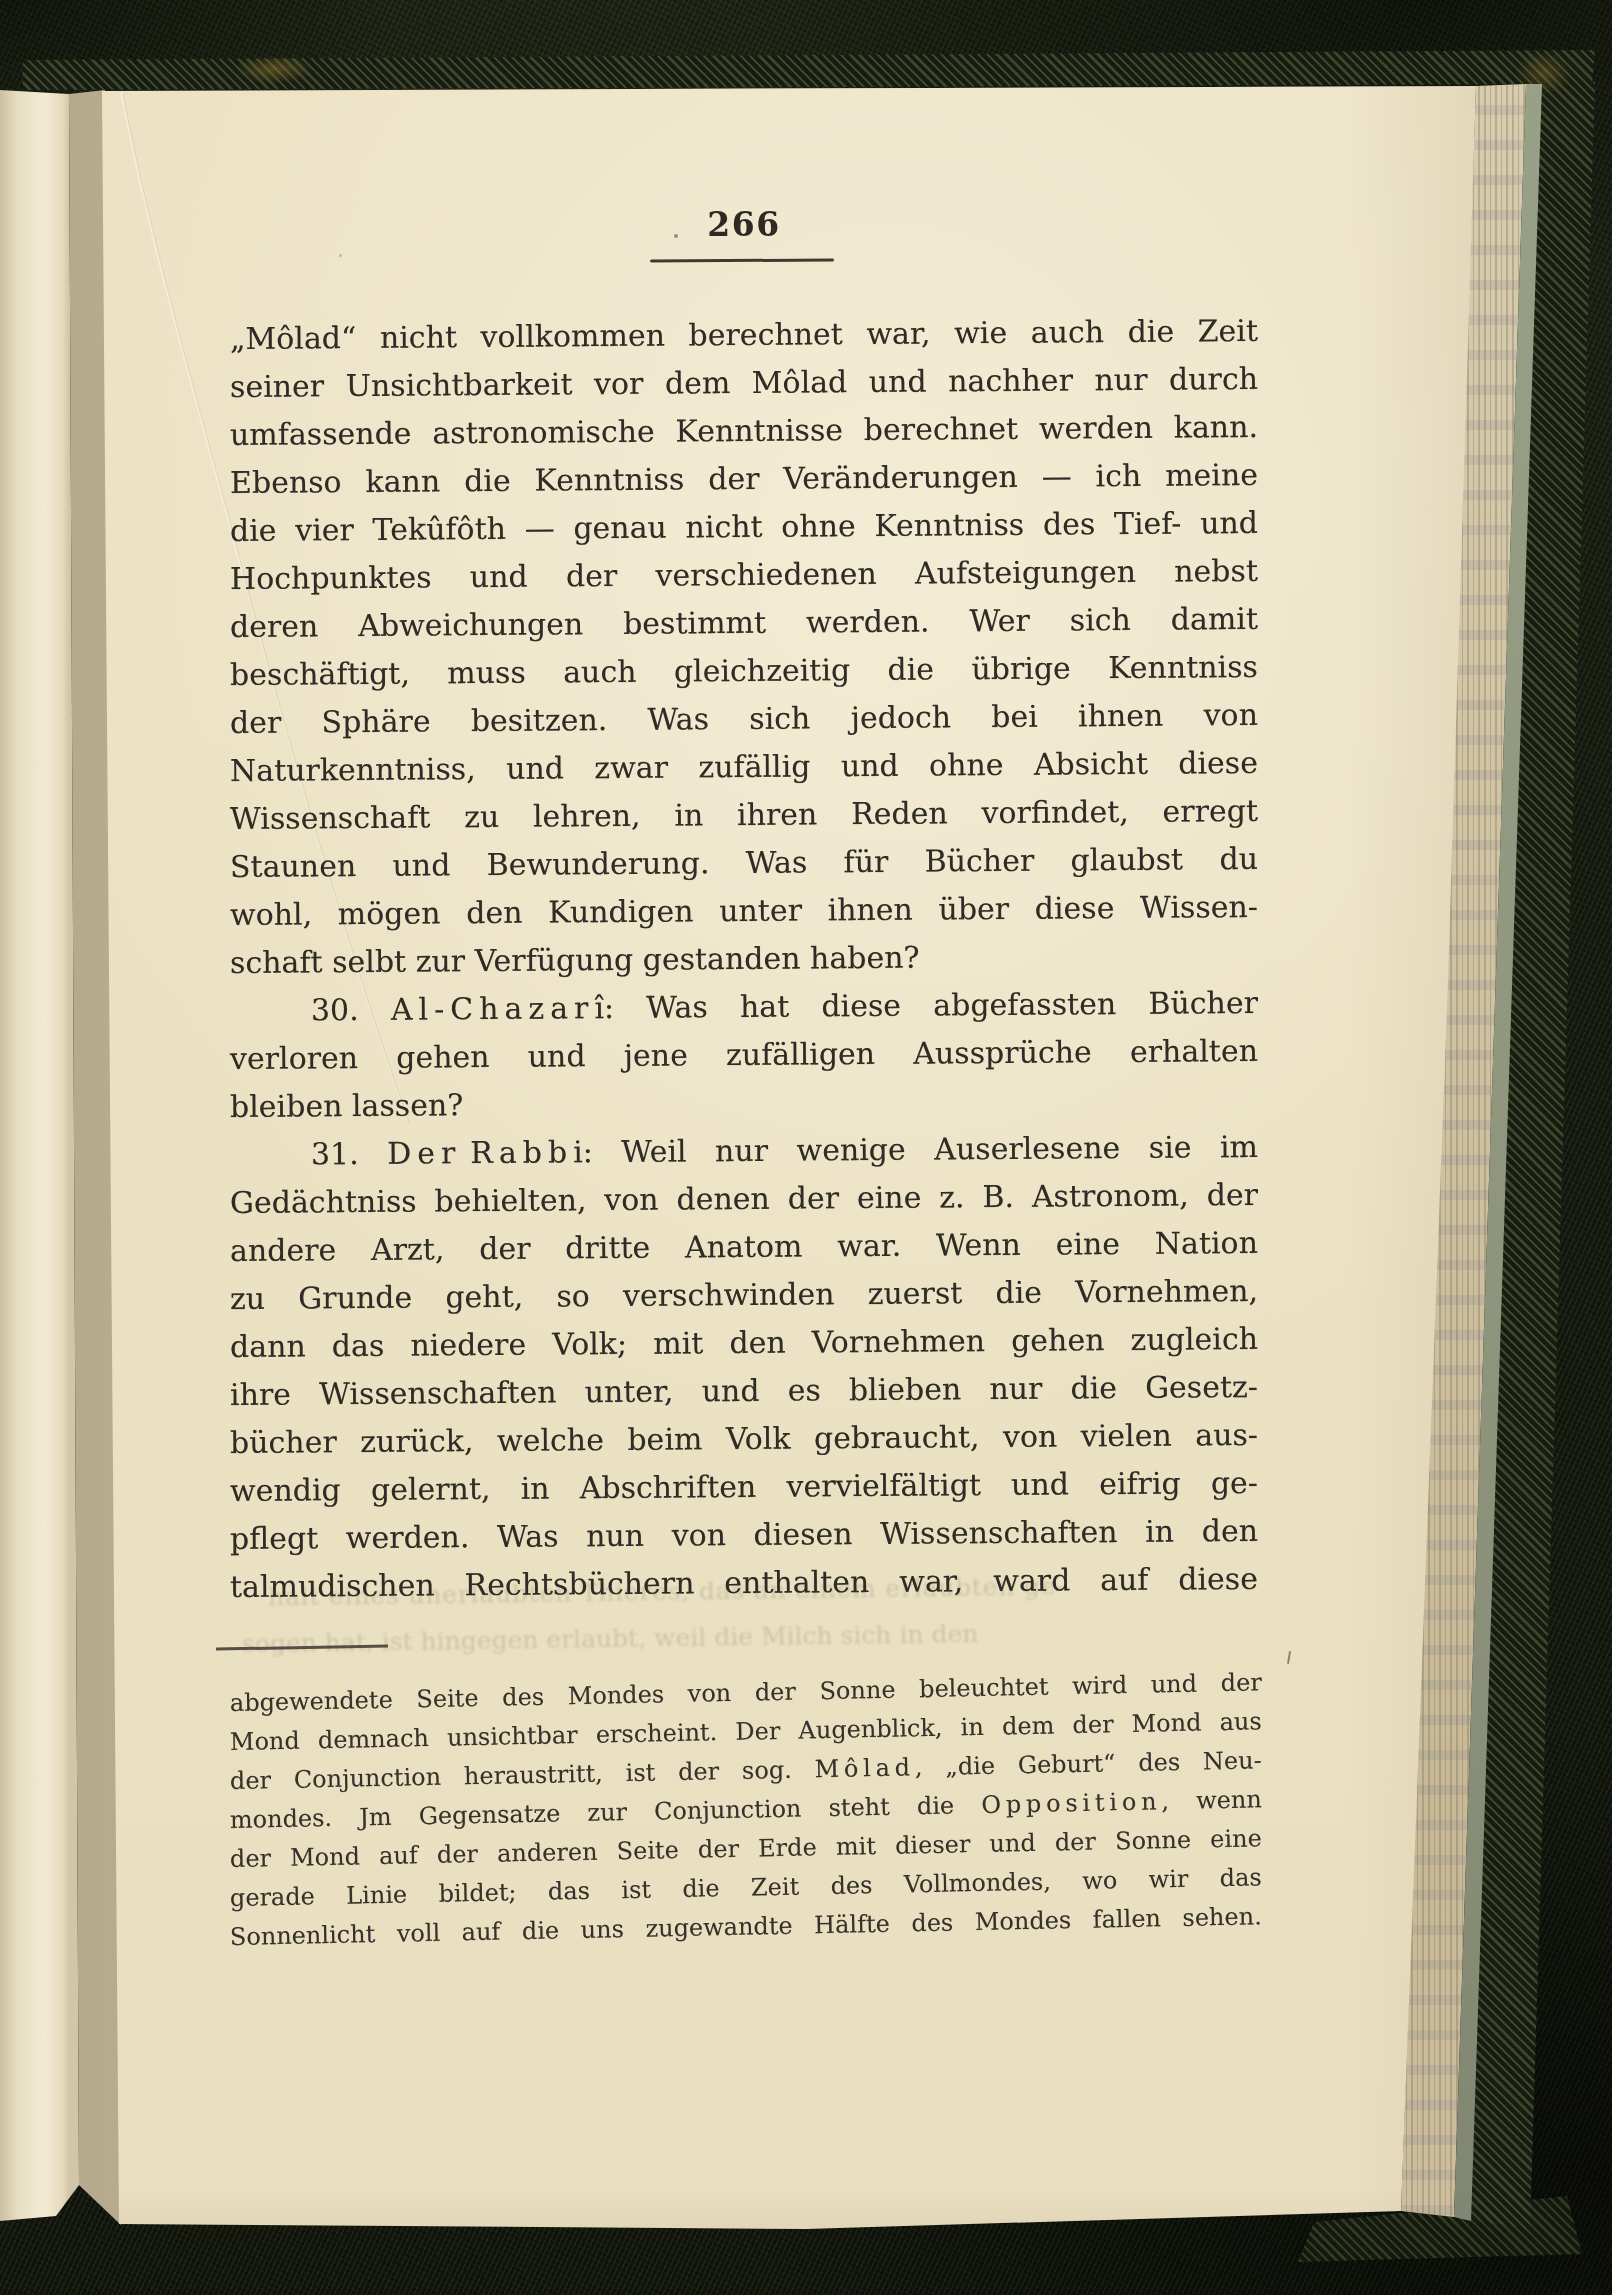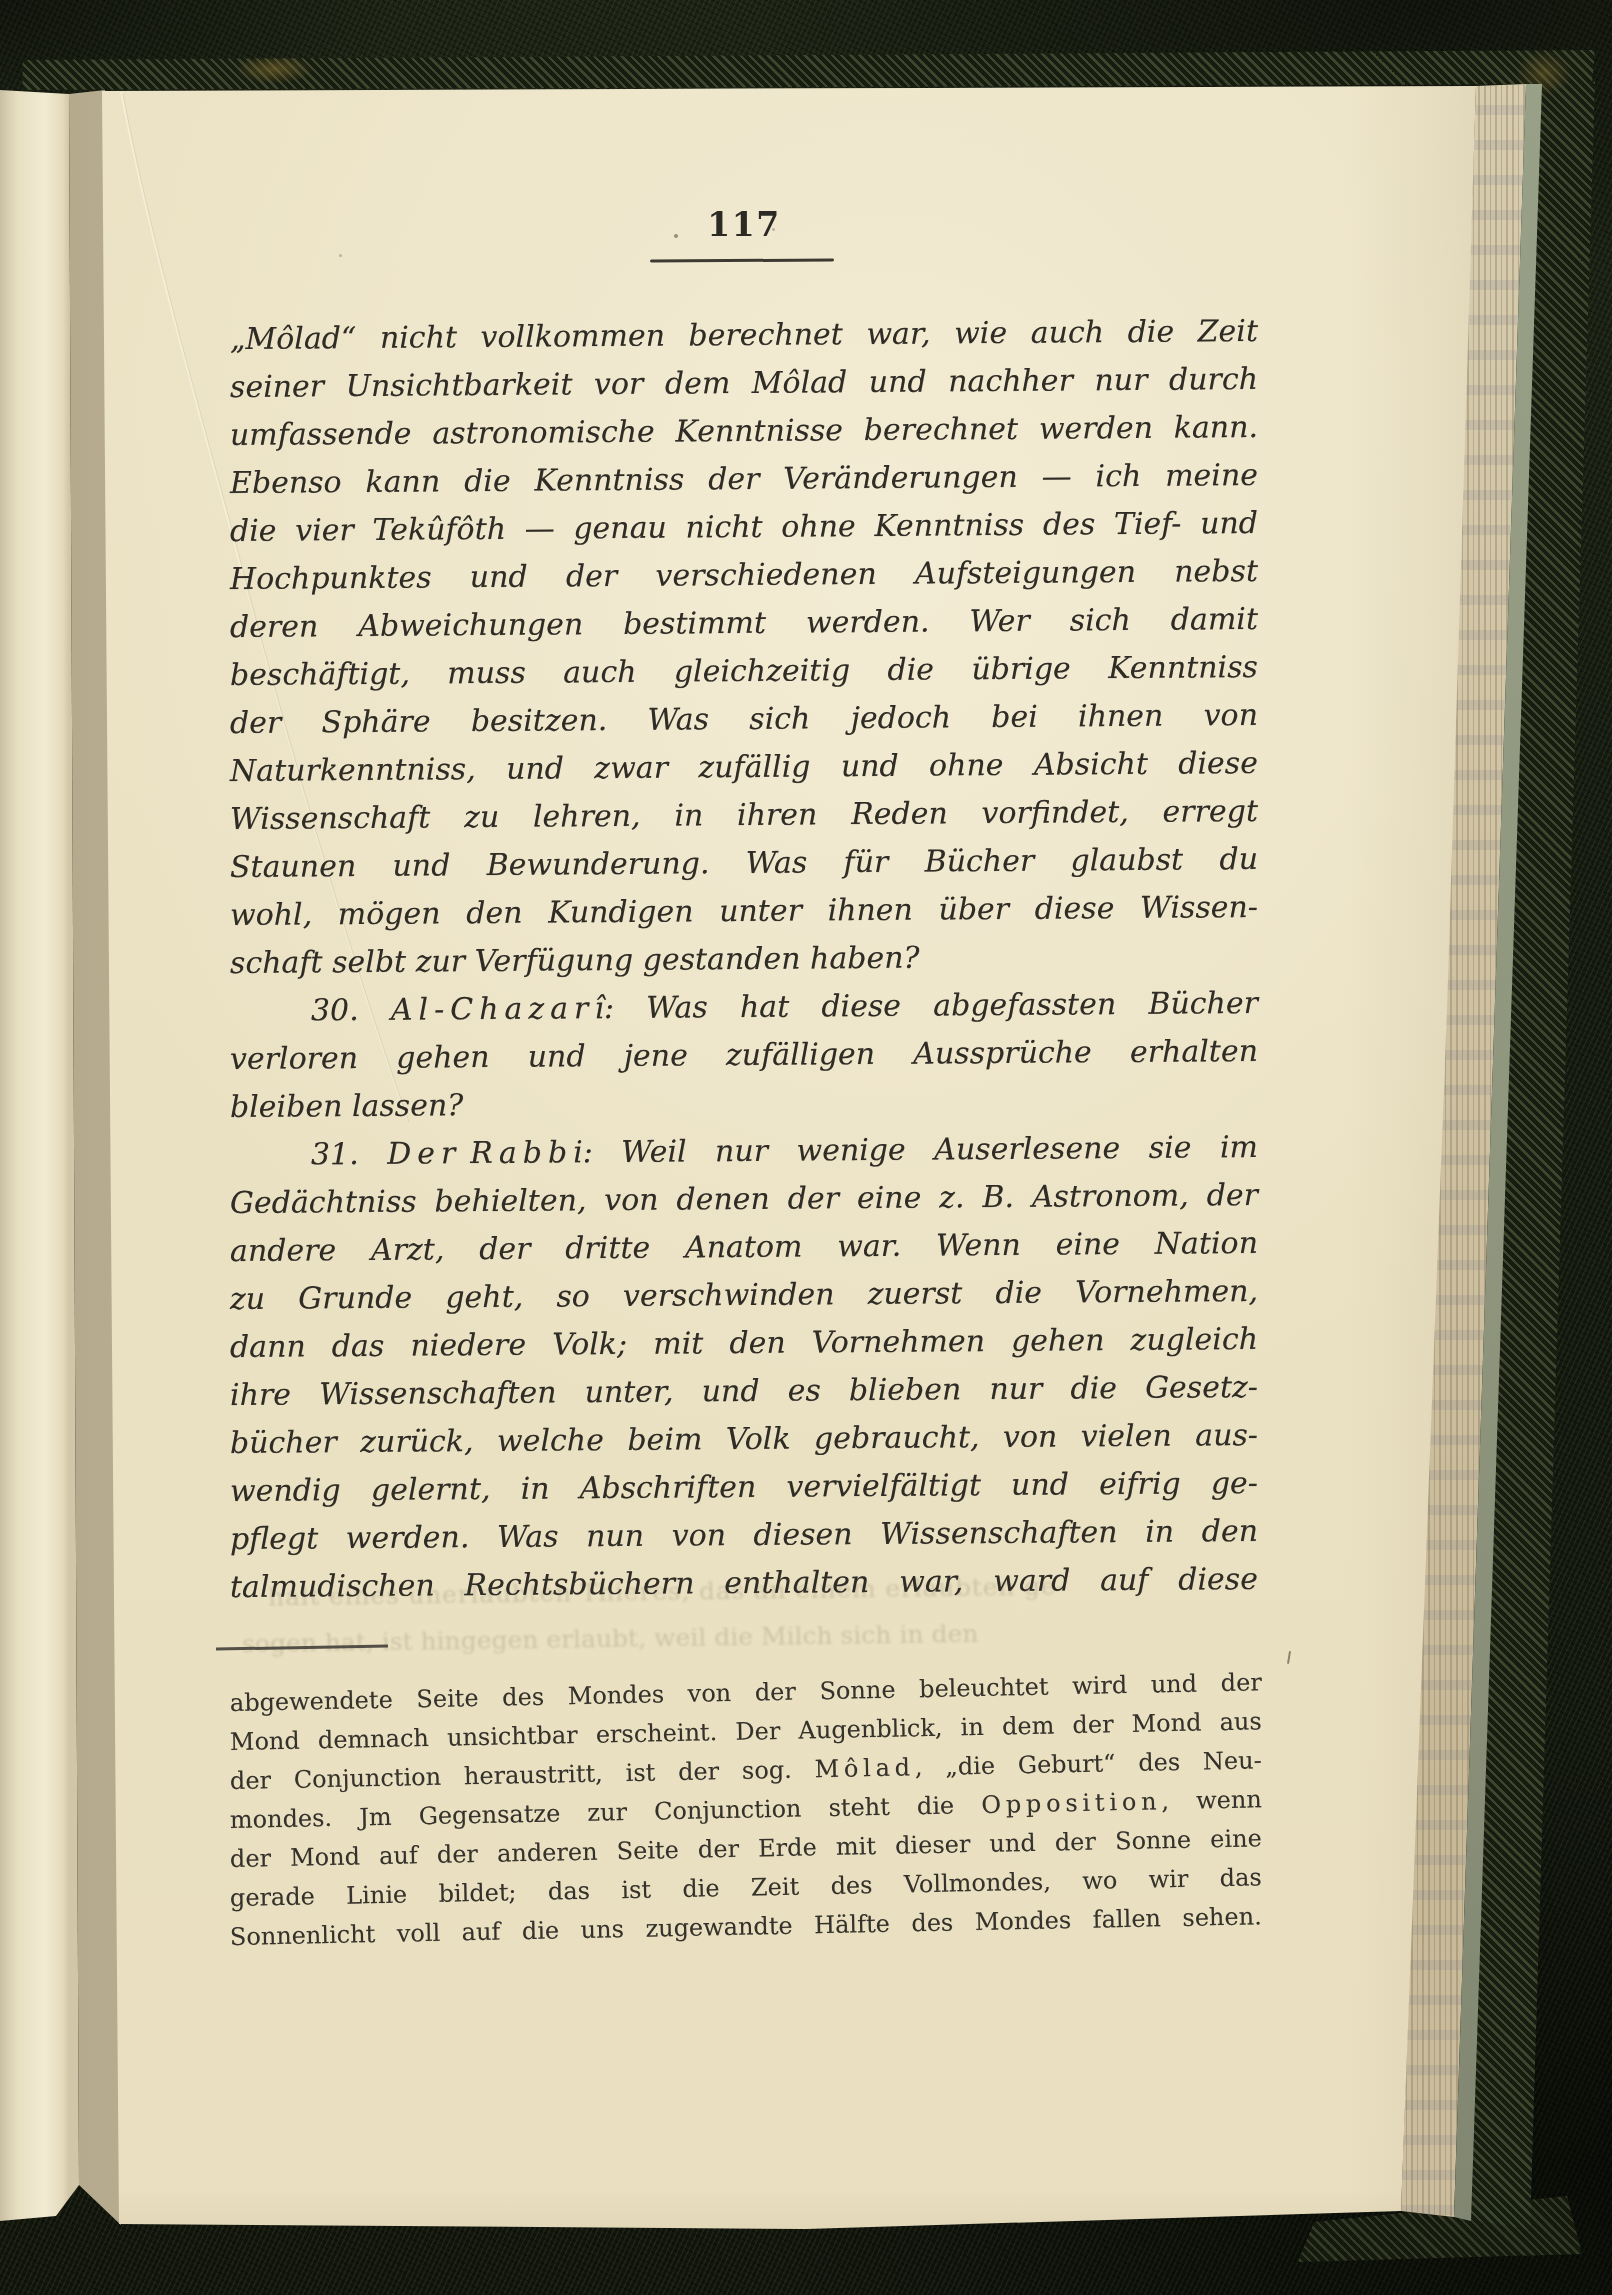--- a/index.html
+++ b/index.html
@@ -69,21 +69,21 @@
     position:absolute;left:230px;top:205px;width:1028px;text-align:center;
     font-size:33px;font-weight:bold;letter-spacing:1.6px;color:#2d2a24;
   }
   .folio-rule{
     position:absolute;left:650px;top:259px;width:184px;height:3.2px;border-radius:1.6px;
     background:#3e3a32;transform:rotate(-0.35deg);
     box-shadow:0 1.6px 0.8px rgba(244,238,216,.5);
   }
 
   .main-text{position:absolute;left:230px;top:315px;width:1028px;
-    font-size:30px;line-height:48px;color:#2f2c26;font-style:italic;}
+    font-size:30px;line-height:48px;color:#2f2c26;}
   .main-text .line{
     text-align:justify;text-align-last:justify;
     transform:rotate(-0.45deg);transform-origin:0 60%;
     text-shadow:0.2px 0.2px 0.5px rgba(47,44,38,.35);
     white-space:normal;
   }
   .line.short{text-align-last:left;}
   .line.indent{text-indent:81px;}
 
   .footnote-rule{
@@ -133,21 +133,21 @@
 
     <svg class="crease" width="1613" height="2295" viewBox="0 0 2000 2847">
       <path d="M150 114 C 185 300, 250 520, 300 710" fill="none" stroke="#f6f0da" stroke-width="3" opacity="0.8"></path>
       <path d="M300 710 C 345 880, 430 1180, 505 1390" fill="none" stroke="#f4eed7" stroke-width="2.4" opacity="0.55"></path>
       <path d="M152 116 C 187 302, 252 522, 302 712 C 347 882, 432 1182, 507 1392" fill="none" stroke="#b4a784" stroke-width="1.2" opacity="0.3"></path>
     </svg>
 
     <div class="bleed bleed-1">halt eines unerlaubten Thieres, das an einem erlaubten ge-</div>
     <div class="bleed bleed-2">sogen hat, ist hingegen erlaubt, weil die Milch sich in den</div>
 
-    <div class="folio">117</div>
+    <div class="folio">266</div>
     <div class="folio-rule"></div>
 
     <div class="main-text">
         <div class="line">„Môlad“ nicht vollkommen berechnet war, wie auch die Zeit</div>
         <div class="line">seiner Unsichtbarkeit vor dem Môlad und nachher nur durch</div>
         <div class="line">umfassende astronomische Kenntnisse berechnet werden kann.</div>
         <div class="line">Ebenso kann die Kenntniss der Veränderungen — ich meine</div>
         <div class="line">die vier Tekûfôth — genau nicht ohne Kenntniss des Tief- und</div>
         <div class="line">Hochpunktes und der verschiedenen Aufsteigungen nebst</div>
         <div class="line">deren Abweichungen bestimmt werden. Wer sich damit</div>

